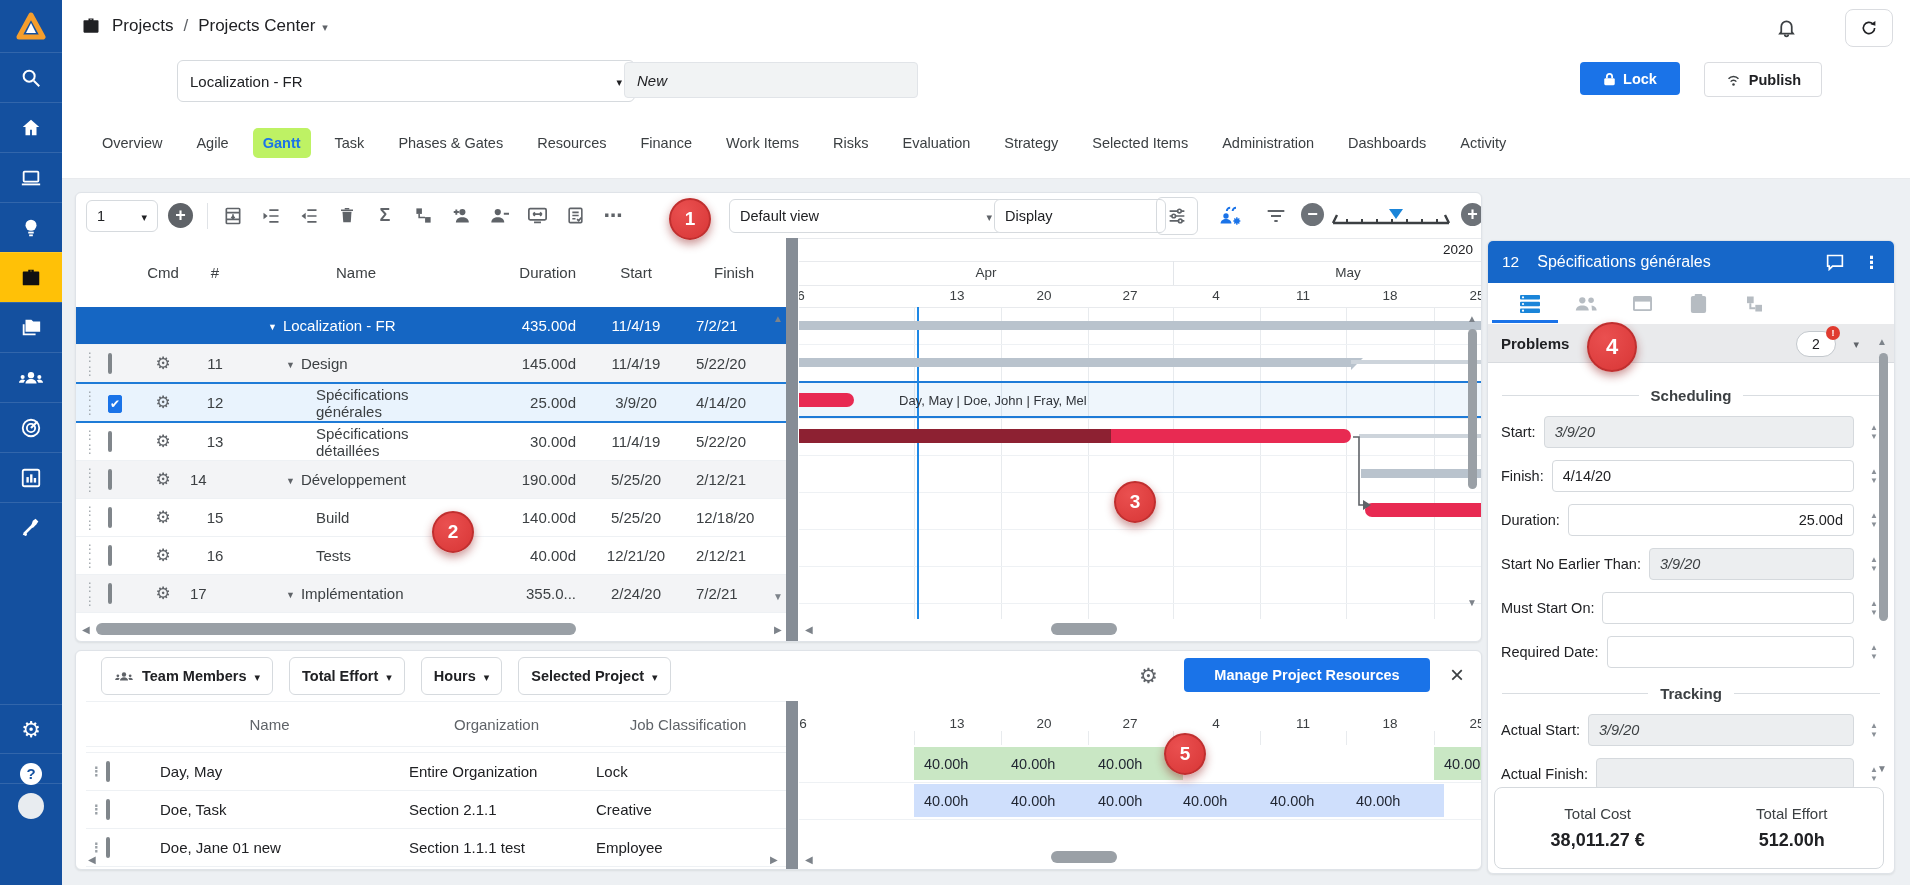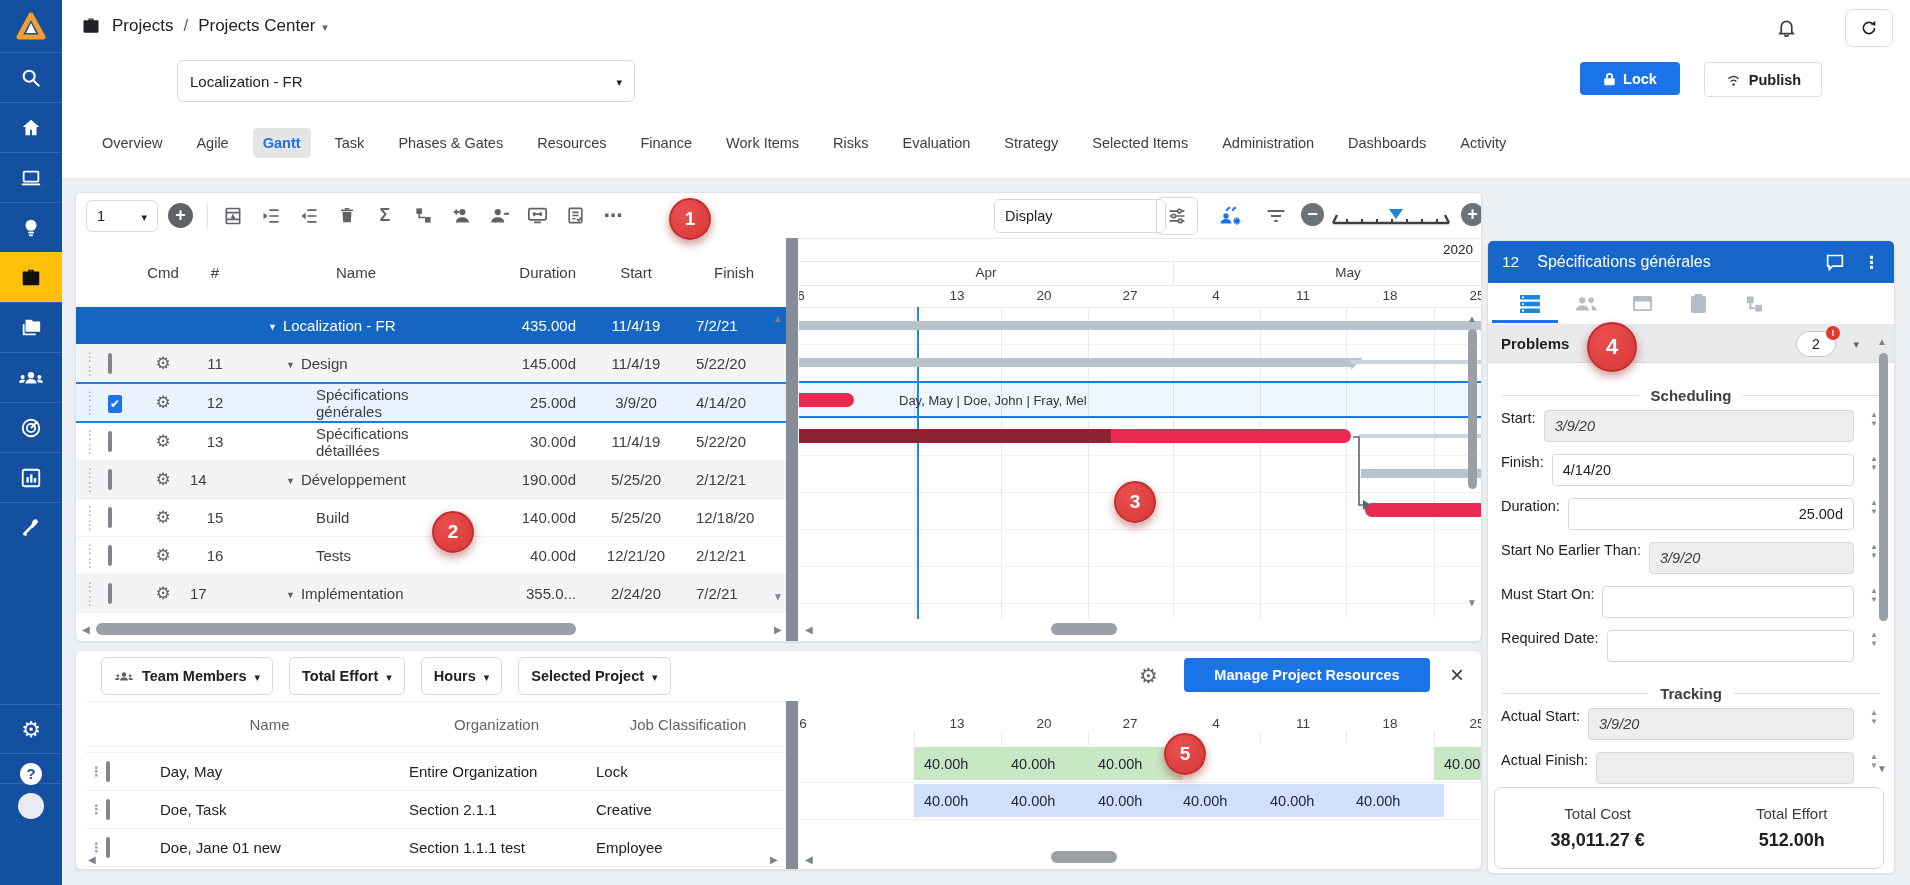--- a/index.html
+++ b/index.html
@@ -17,21 +17,21 @@
   .star5::before{content:"★"}
   .gearG::before{content:"⚙"}
   .backA::before{content:"←"}
   .xG::before{content:"×"}
   .plusG::before{content:"+"} .minusG::before{content:"−"}
   .exp::before{content:"▼";font-size:9px;margin-right:6px;position:relative;top:-1px}
   
   .sb-item{width:62px;height:49px;display:flex;align-items:center;justify-content:center;border-top:1px solid rgba(255,255,255,.13);color:#fff;cursor:pointer}
   
   .tab{font-size:14.5px;color:#3c4043;padding:7px 10px;border-radius:5px;cursor:pointer;white-space:nowrap}
-  .tab.active{color:#1a73e8;background:#e5e5e5;font-weight:bold}
+  .tab.active{color:#1a73e8;background:#bef264;font-weight:bold}
   
   .tbtn{width:34px;height:32px;display:flex;align-items:center;justify-content:center;color:#5f6368;border-radius:6px;cursor:pointer}
   .circb{width:25px;height:25px;border-radius:50%;background:#5f6368;color:#fff;display:flex;align-items:center;justify-content:center;font-size:18px;font-weight:bold;cursor:pointer}
   .selbox{height:32px;border:1px solid #d6dade;border-radius:6px;background:#fff;display:flex;align-items:center;padding:0 10px;font-size:14.5px;color:#202124;cursor:pointer}
   
   .trow{display:grid;grid-template-columns:26px 34px 54px 50px 232px 118px 92px 104px;height:37px;align-items:center;font-size:15px;color:#3c4043;border-bottom:1px solid #eef1f4;background:#fff;position:relative}
   .trow.sum{background:#f3f4f6}
   .trow.proj{background:#1566c3;color:#fff}
   .trow.sel{background:#e9f3fd;border-top:2px solid #1e7bd7;border-bottom:2px solid #1e7bd7;height:37px}
   .cDur{text-align:right;padding-right:14px}
@@ -49,21 +49,21 @@
   .bar{position:absolute;height:14px;border-radius:0 7px 7px 0;background:#e82a52}
   .sbar{position:absolute;height:9px;background:#b9c3cd}
   .thinb{position:absolute;height:4px;background:#cdd4db}
   
   .bbtn{height:36px;border:1px solid #d6dade;border-radius:6px;background:#fff;display:flex;align-items:center;gap:8px;padding:0 12px;font-size:14.5px;font-weight:bold;color:#202124;cursor:pointer}
   .brow{display:grid;grid-template-columns:20px 30px 267px 187px 196px;height:37px;align-items:center;font-size:15px;color:#202124;border-bottom:1px solid #eef1f4;background:#fff}
   .ecell{position:absolute;height:33px;display:flex;align-items:center;padding-left:10px;font-size:14.5px;color:#1f2430;border-right:2px solid #fff;cursor:pointer}
   .ecell.g{background:#c9e7c4}.ecell.b{background:#cfdffc}
   
   .ptab{width:56px;display:flex;justify-content:center;cursor:pointer}
-  .frow{display:flex;align-items:flex-start;height:44px;padding:0 40px 0 13px;position:relative;font-size:14.5px}
+  .frow{display:flex;align-items:center;height:44px;padding:0 40px 0 13px;position:relative;font-size:14.5px}
   .frow label{margin-right:8px;white-space:nowrap;color:#202124}
   .fin{flex:1;height:30px;border:1px solid #d5d9dd;border-radius:4px;display:flex;align-items:center;padding:0 10px;font-size:14.5px;background:#fff;min-width:0}
   .fin.ro{background:#eceef0;font-style:italic;color:#3c4043}
   .spin{position:absolute;right:16px;display:flex;flex-direction:column;color:#8a9097;font-size:8px;line-height:9px;cursor:pointer}
   .divider{display:flex;align-items:center;gap:12px;padding:0 14px;height:30px}
   .divider .ln{flex:1;height:1px;background:#d9dde1}
   .divider .tx{font-size:15px;font-weight:bold;color:#3c4043}
   
   .ann{position:absolute;border-radius:50%;background:radial-gradient(circle at 35% 30%,#ea5050,#d83636);border:2px solid #c02f2f;
        box-shadow:0 4px 10px rgba(140,20,20,.45);color:#fff;display:flex;align-items:center;justify-content:center;font-weight:bold;z-index:40}
@@ -185,20 +185,21 @@
   </span>
 </div>
 
 <div class="abs" style="left:62px;top:52px;right:0;height:56px;background:#fff;border-bottom:1px solid #e8eaed">
   <span class="abs backA" style="left:82px;top:66px;font-size:20px;color:#5f6368"></span>
   <div class="abs flex" style="left:115px;top:8px;width:432px;height:40px;border:1px solid #d6dade;border-radius:6px;padding:0 12px">
     <span style="font-size:15px">Localization - FR</span>
     <span style="flex:1"></span>
     <span class="carS" style="color:#202124"></span>
   </div>
+  <input class="abs" style="left: 562px; top: 10px; width: 268px; height: 34px; border: 1px solid rgb(225, 228, 232); border-radius: 4px; background: rgb(241, 243, 244); font-style: italic; font-size: 15px; padding: 0px 12px; color: rgb(32, 33, 36); font-family: inherit;" value="New">
   <div class="abs flex" style="left:1518px;top:10px;width:100px;height:33px;background:#1a73e8;border-radius:4px;justify-content:center;gap:7px">
     <svg width="13" height="14" viewBox="0 0 14 16" fill="#fff">
         <rect x="1" y="7" width="12" height="8" rx="1.5"></rect>
         <path d="M4 7V5a3 3 0 0 1 6 0v2" fill="none" stroke="#fff" stroke-width="2"></path>
       </svg>
     <span style="color:#fff;font-size:14.5px;font-weight:bold">Lock</span>
   </div>
   <div class="abs flex" style="left:1642px;top:10px;width:116px;height:33px;background:#fff;border:1px solid #dadce0;border-radius:4px;justify-content:center;gap:7px">
     <svg width="17" height="15" viewBox="0 0 24 20" fill="none" stroke="#3c4043" stroke-width="2">
         <path d="M5 9a9 9 0 0 1 14 0"></path>
@@ -300,20 +301,24 @@
         </svg>
       </span>
     <span class="tbtn">
         <svg width="19" height="19" viewBox="0 0 24 24" fill="none" stroke="#5f6368" stroke-width="2">
           <rect x="4" y="3" width="16" height="18" rx="1.5"></rect>
           <path d="M8 8h8M8 12h8M8 16h4"></path>
           <path d="M14 16.5l2 2 3.5-4" stroke-width="2.2"></path>
         </svg>
       </span>
     <span class="tbtn ell" style="font-size:19px"></span>
+    <div class="selbox flex abs" style="left:653px;width:252px;justify-content:space-between">
+      <span>Default view</span>
+      <span class="carS" style="color:#5f6368"></span>
+    </div>
     <div class="selbox abs" style="left:918px;width:150px">
       <span>Display</span>
     </div>
     <span class="tbtn abs" style="left:1080px;width:40px;height:36px;border:1px solid #d6dade;border-radius:6px;top:4px">
       <svg width="20" height="18" viewBox="0 0 24 22" fill="none" stroke="#5f6368" stroke-width="2">
           <path d="M3 5h18M3 11h18M3 17h18"></path>
           <circle cx="15" cy="5" r="2.2" fill="#fff"></circle>
           <circle cx="8" cy="11" r="2.2" fill="#fff"></circle>
           <circle cx="16" cy="17" r="2.2" fill="#fff"></circle>
         </svg>

